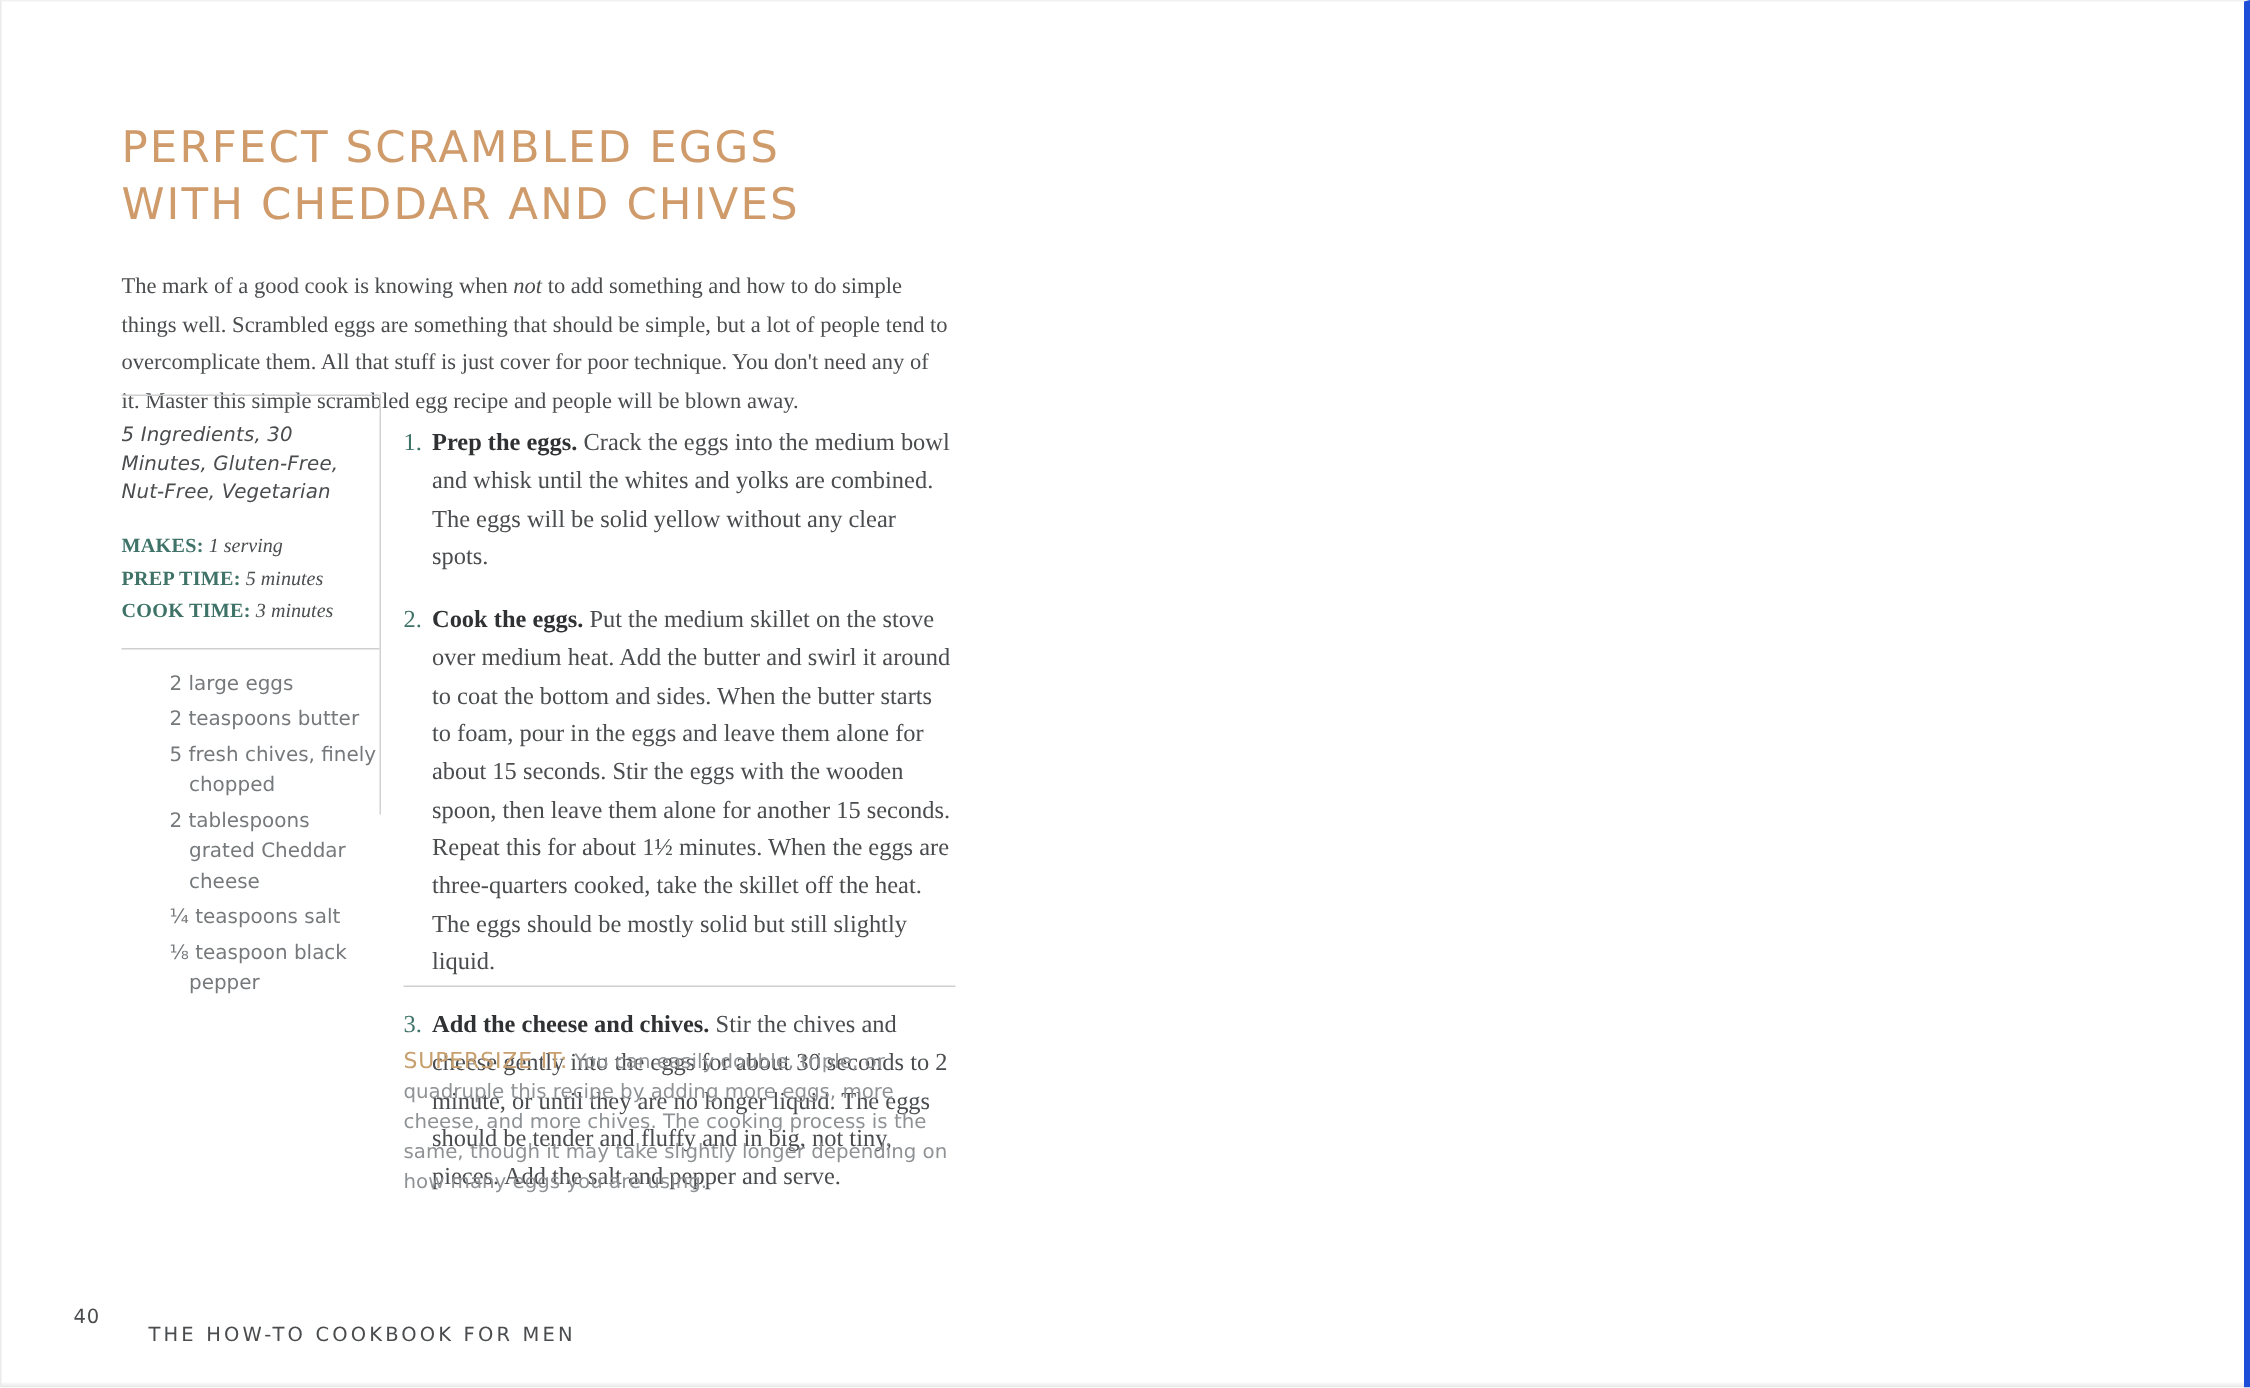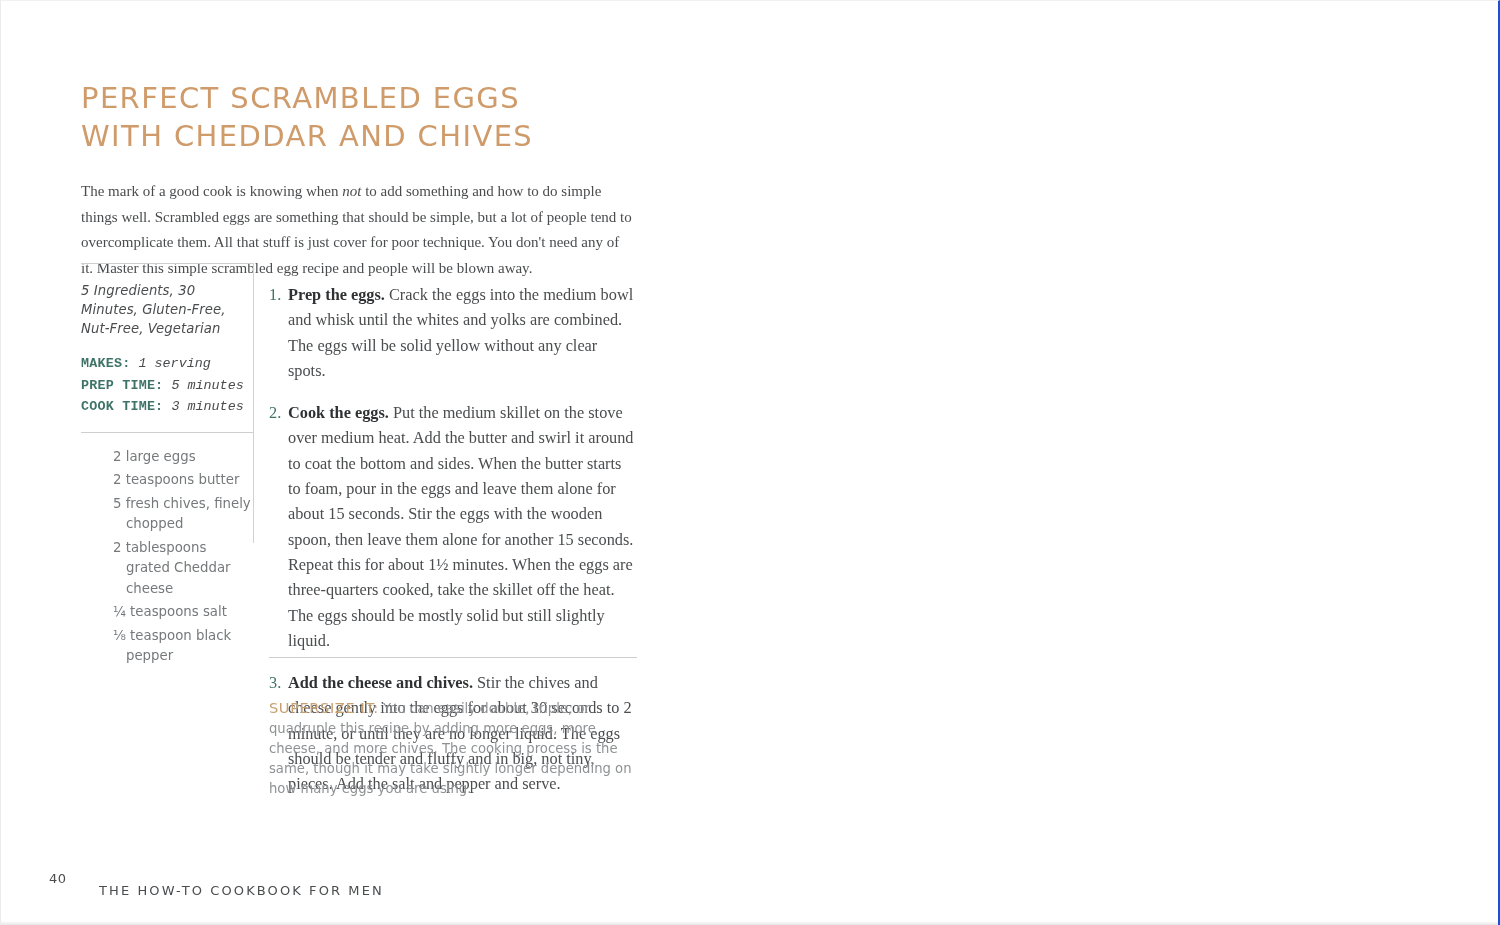--- a/index.html
+++ b/index.html
@@ -15,21 +15,21 @@
     -webkit-font-smoothing: antialiased;
   }
 
   #spread {
     position: relative;
     width: 1500px;
     height: 925px;
     background: #ffffff;
     box-sizing: border-box;
     border-left: 1px solid #eceaea;
-    border-right: 2px solid #1d4ed8;
+    border-right: 4px solid #1d4ed8;
     border-top: 1px solid #f2f1f1;
   }
   #spread::after {
     content: "";
     position: absolute;
     left: 0; right: 0; bottom: 0;
     height: 4px;
     background: linear-gradient(to bottom, rgba(0,0,0,0.00), rgba(0,0,0,0.10));
     pointer-events: none;
   }
@@ -83,21 +83,21 @@
     margin-top: 17px;
     font-family: "DejaVu Sans", sans-serif;
     font-style: italic;
     font-size: 13.2px;
     line-height: 19px;
     color: #4a4c4e;
     letter-spacing: 0.1px;
   }
   .meta-time-block {
     margin-top: 15px;
-    font-family: Liberation Mono, monospace;
+    font-family: Liberation Serif, serif;
     font-size: 13.4px;
     line-height: 21.5px;
     color: #4a4c4e;
   }
   .meta-row .mt-label {
     color: #3f7368;
     font-weight: bold;
     letter-spacing: 0.2px;
   }
   .meta-row .mt-value {

